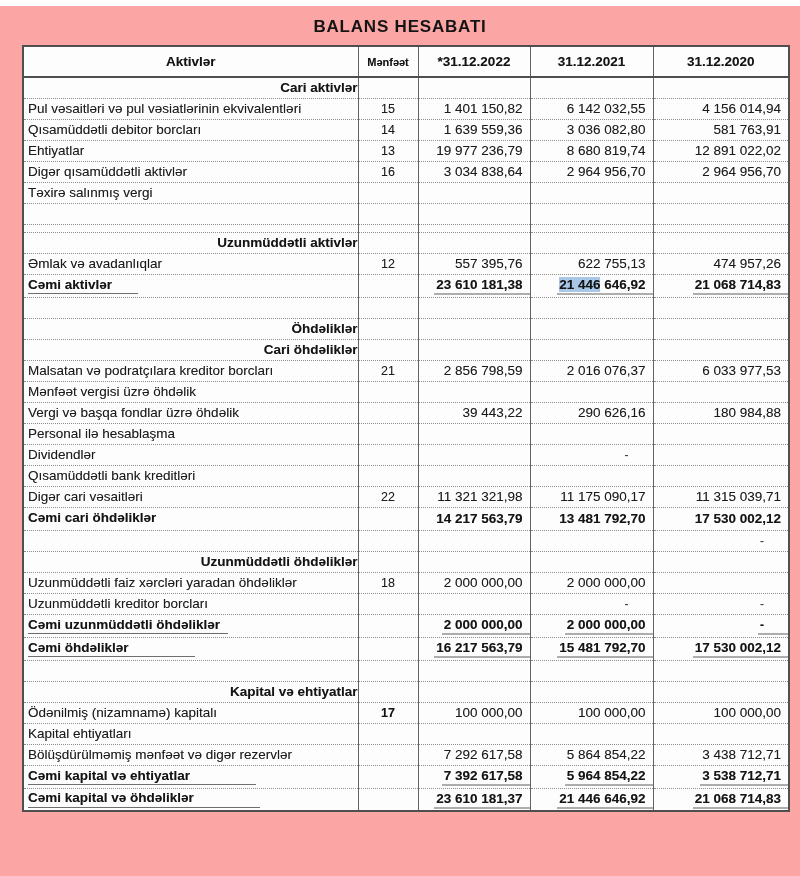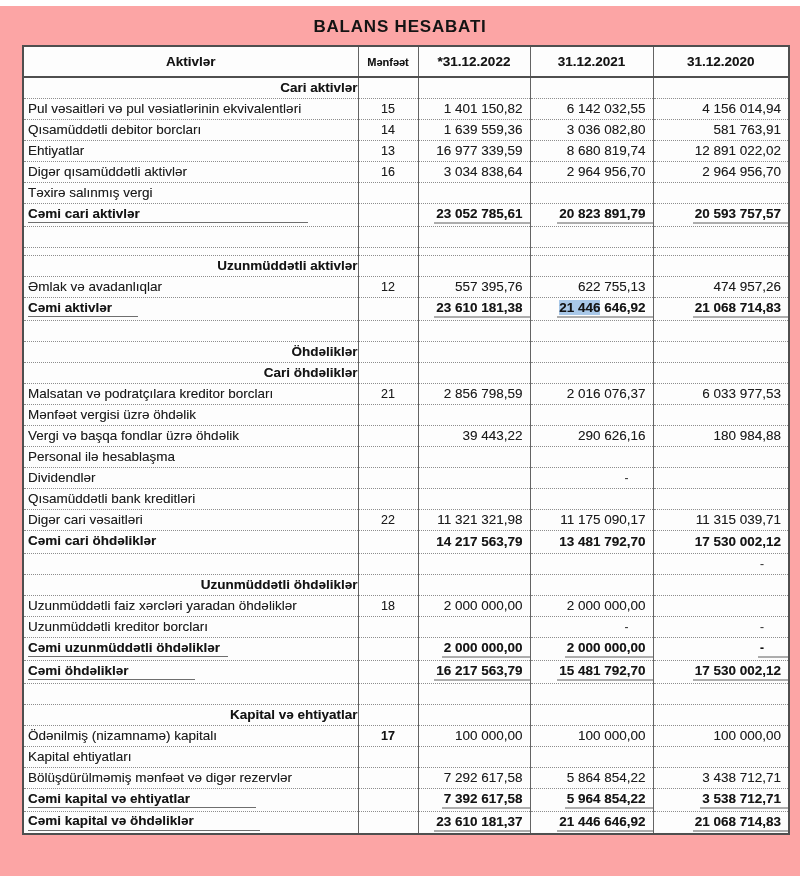--- a/index.html
+++ b/index.html
@@ -108,45 +108,38 @@
         <tr class="row-item">
           <td class="c-label"><span class="lbl">Qısamüddətli debitor borcları</span></td>
           <td class="c-note">14</td>
           <td class="c-num"><span class="num">1 639 559,36</span></td>
           <td class="c-num"><span class="num">3 036 082,80</span></td>
           <td class="c-num"><span class="num">581 763,91</span></td>
         </tr>
         <tr class="row-item">
           <td class="c-label"><span class="lbl">Ehtiyatlar</span></td>
           <td class="c-note">13</td>
-          <td class="c-num"><span class="num">16 977 339,59</span></td>
+          <td class="c-num"><span class="num">19 977 236,79</span></td>
           <td class="c-num"><span class="num">8 680 819,74</span></td>
           <td class="c-num"><span class="num">12 891 022,02</span></td>
         </tr>
         <tr class="row-item">
           <td class="c-label"><span class="lbl">Digər qısamüddətli aktivlər</span></td>
           <td class="c-note">16</td>
           <td class="c-num"><span class="num">3 034 838,64</span></td>
           <td class="c-num"><span class="num">2 964 956,70</span></td>
           <td class="c-num"><span class="num">2 964 956,70</span></td>
         </tr>
         <tr class="row-item">
           <td class="c-label"><span class="lbl">Təxirə salınmış vergi</span></td>
           <td class="c-note"></td>
           <td class="c-num"></td>
           <td class="c-num"></td>
           <td class="c-num"></td>
         </tr>
-        <tr class="row-total lu-xl">
-          <td class="c-label"><span class="lbl">Cəmi cari aktivlər</span></td>
-          <td class="c-note"></td>
-          <td class="c-num"><span class="num">23 052 785,61</span></td>
-          <td class="c-num"><span class="num">20 823 891,79</span></td>
-          <td class="c-num"><span class="num">20 593 757,57</span></td>
-        </tr>
         <tr class="row-blank">
           <td class="c-label"></td>
           <td class="c-note"></td>
           <td class="c-num"></td>
           <td class="c-num"></td>
           <td class="c-num"></td>
         </tr>
         <tr class="row-blank-short">
           <td class="c-label"></td>
           <td class="c-note"></td>

